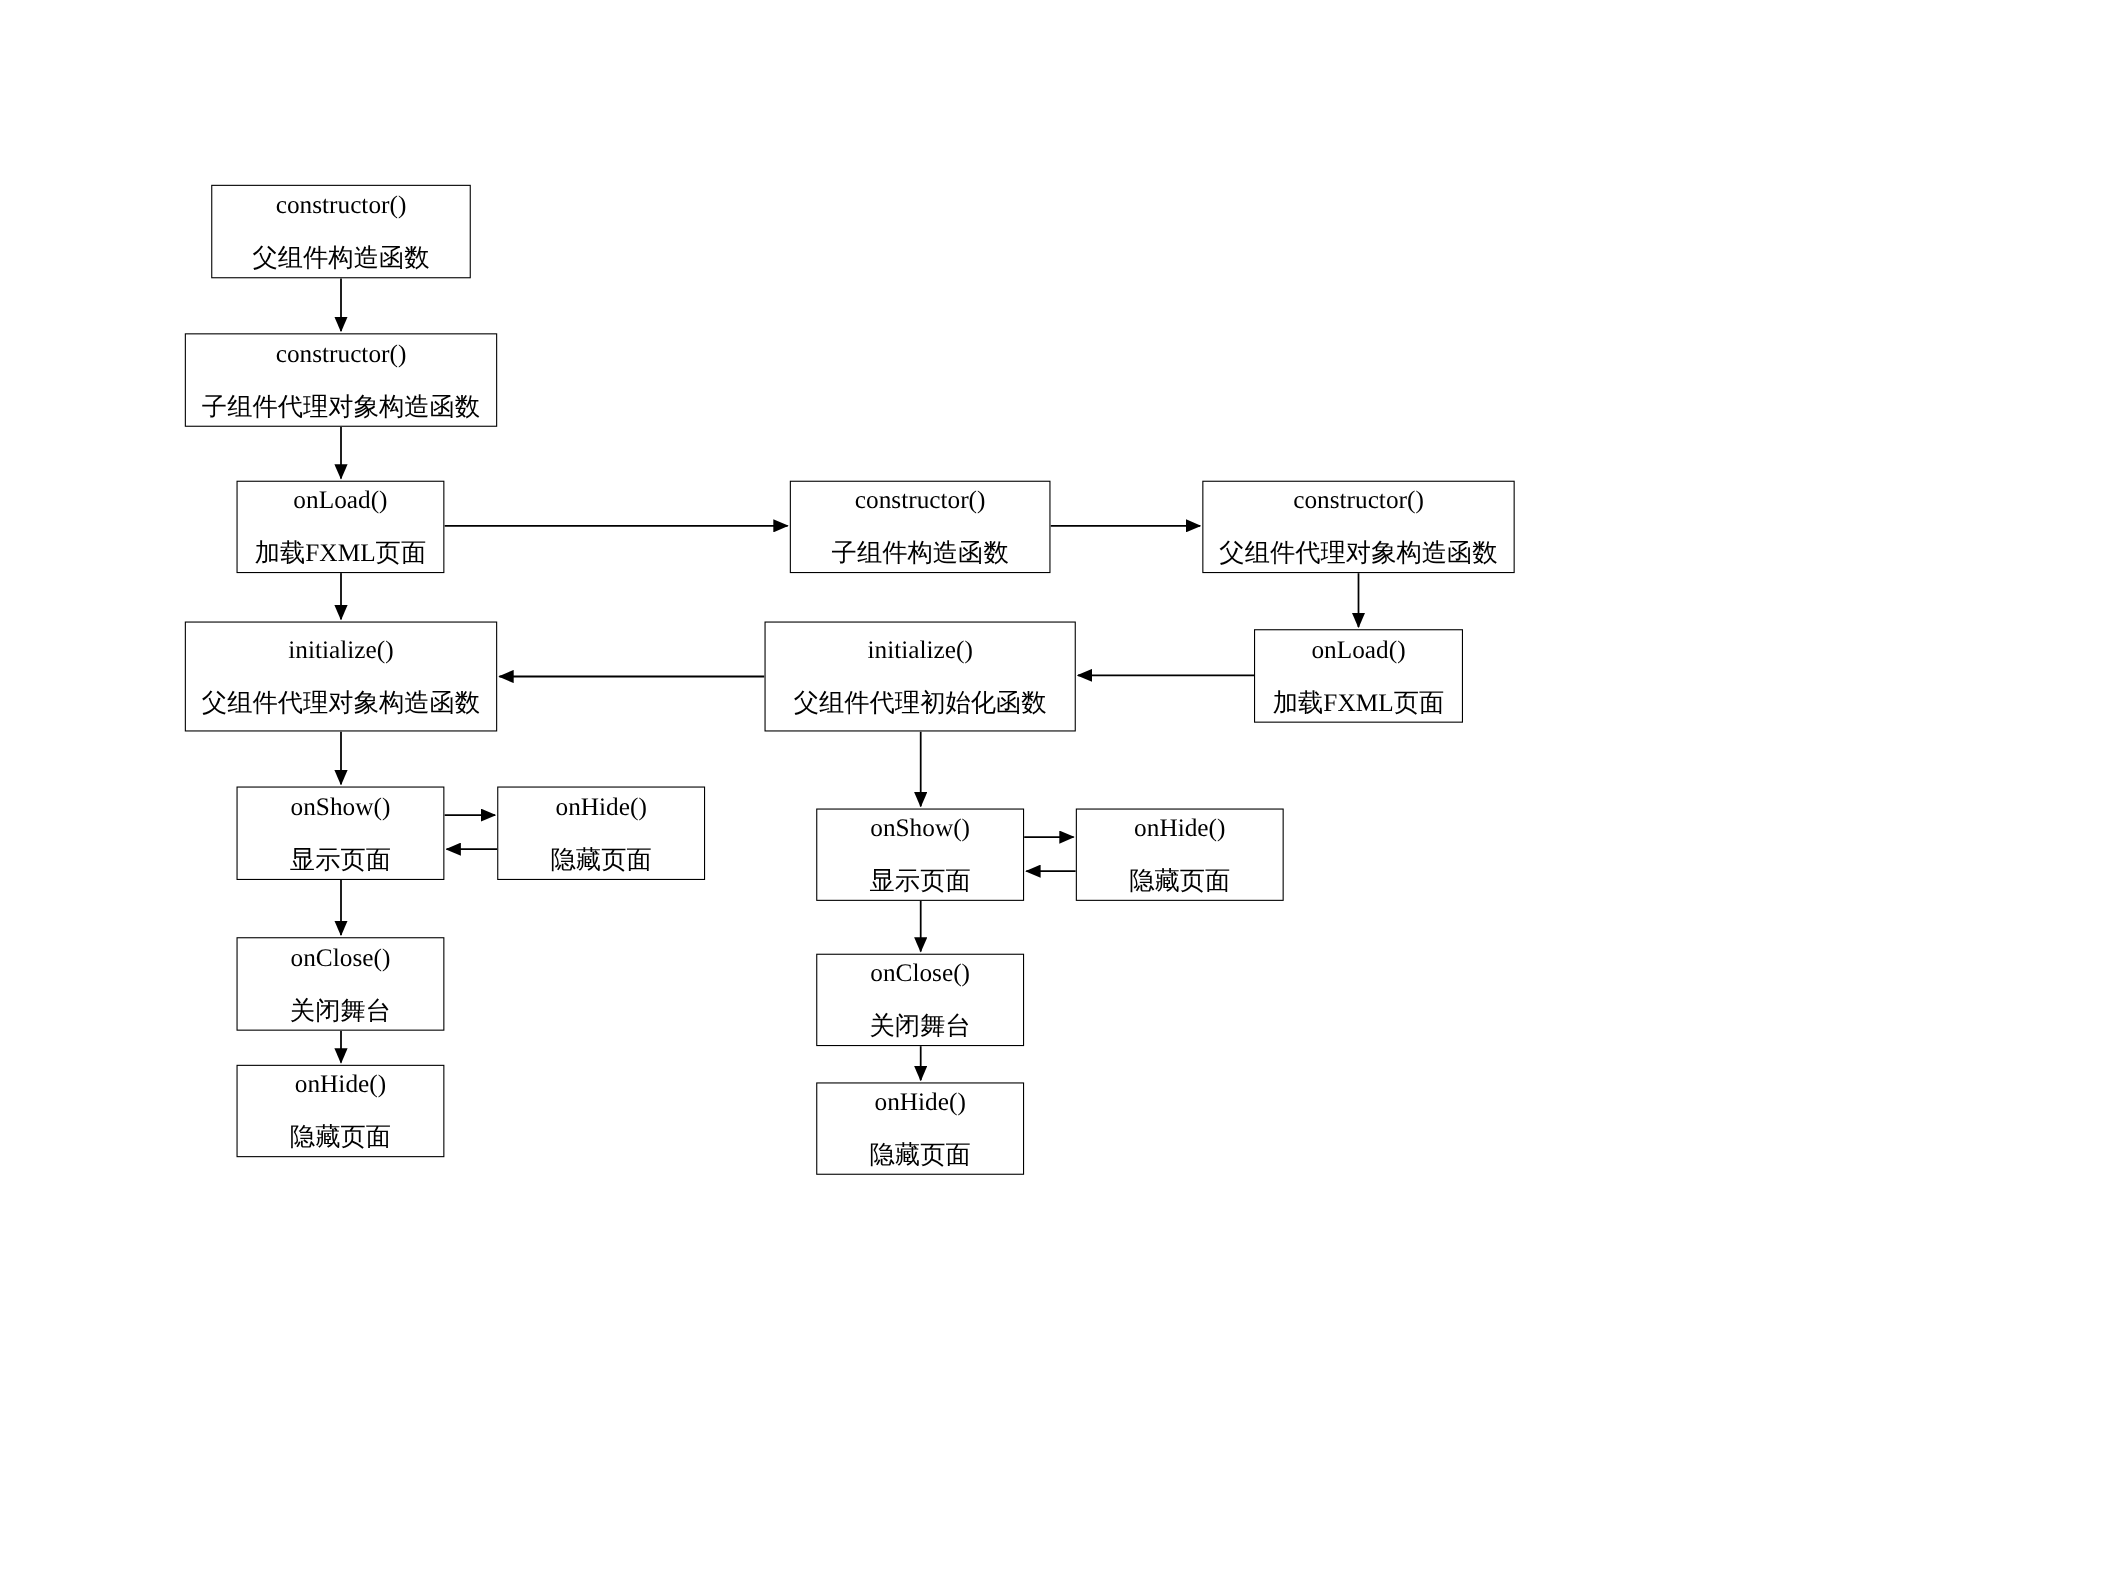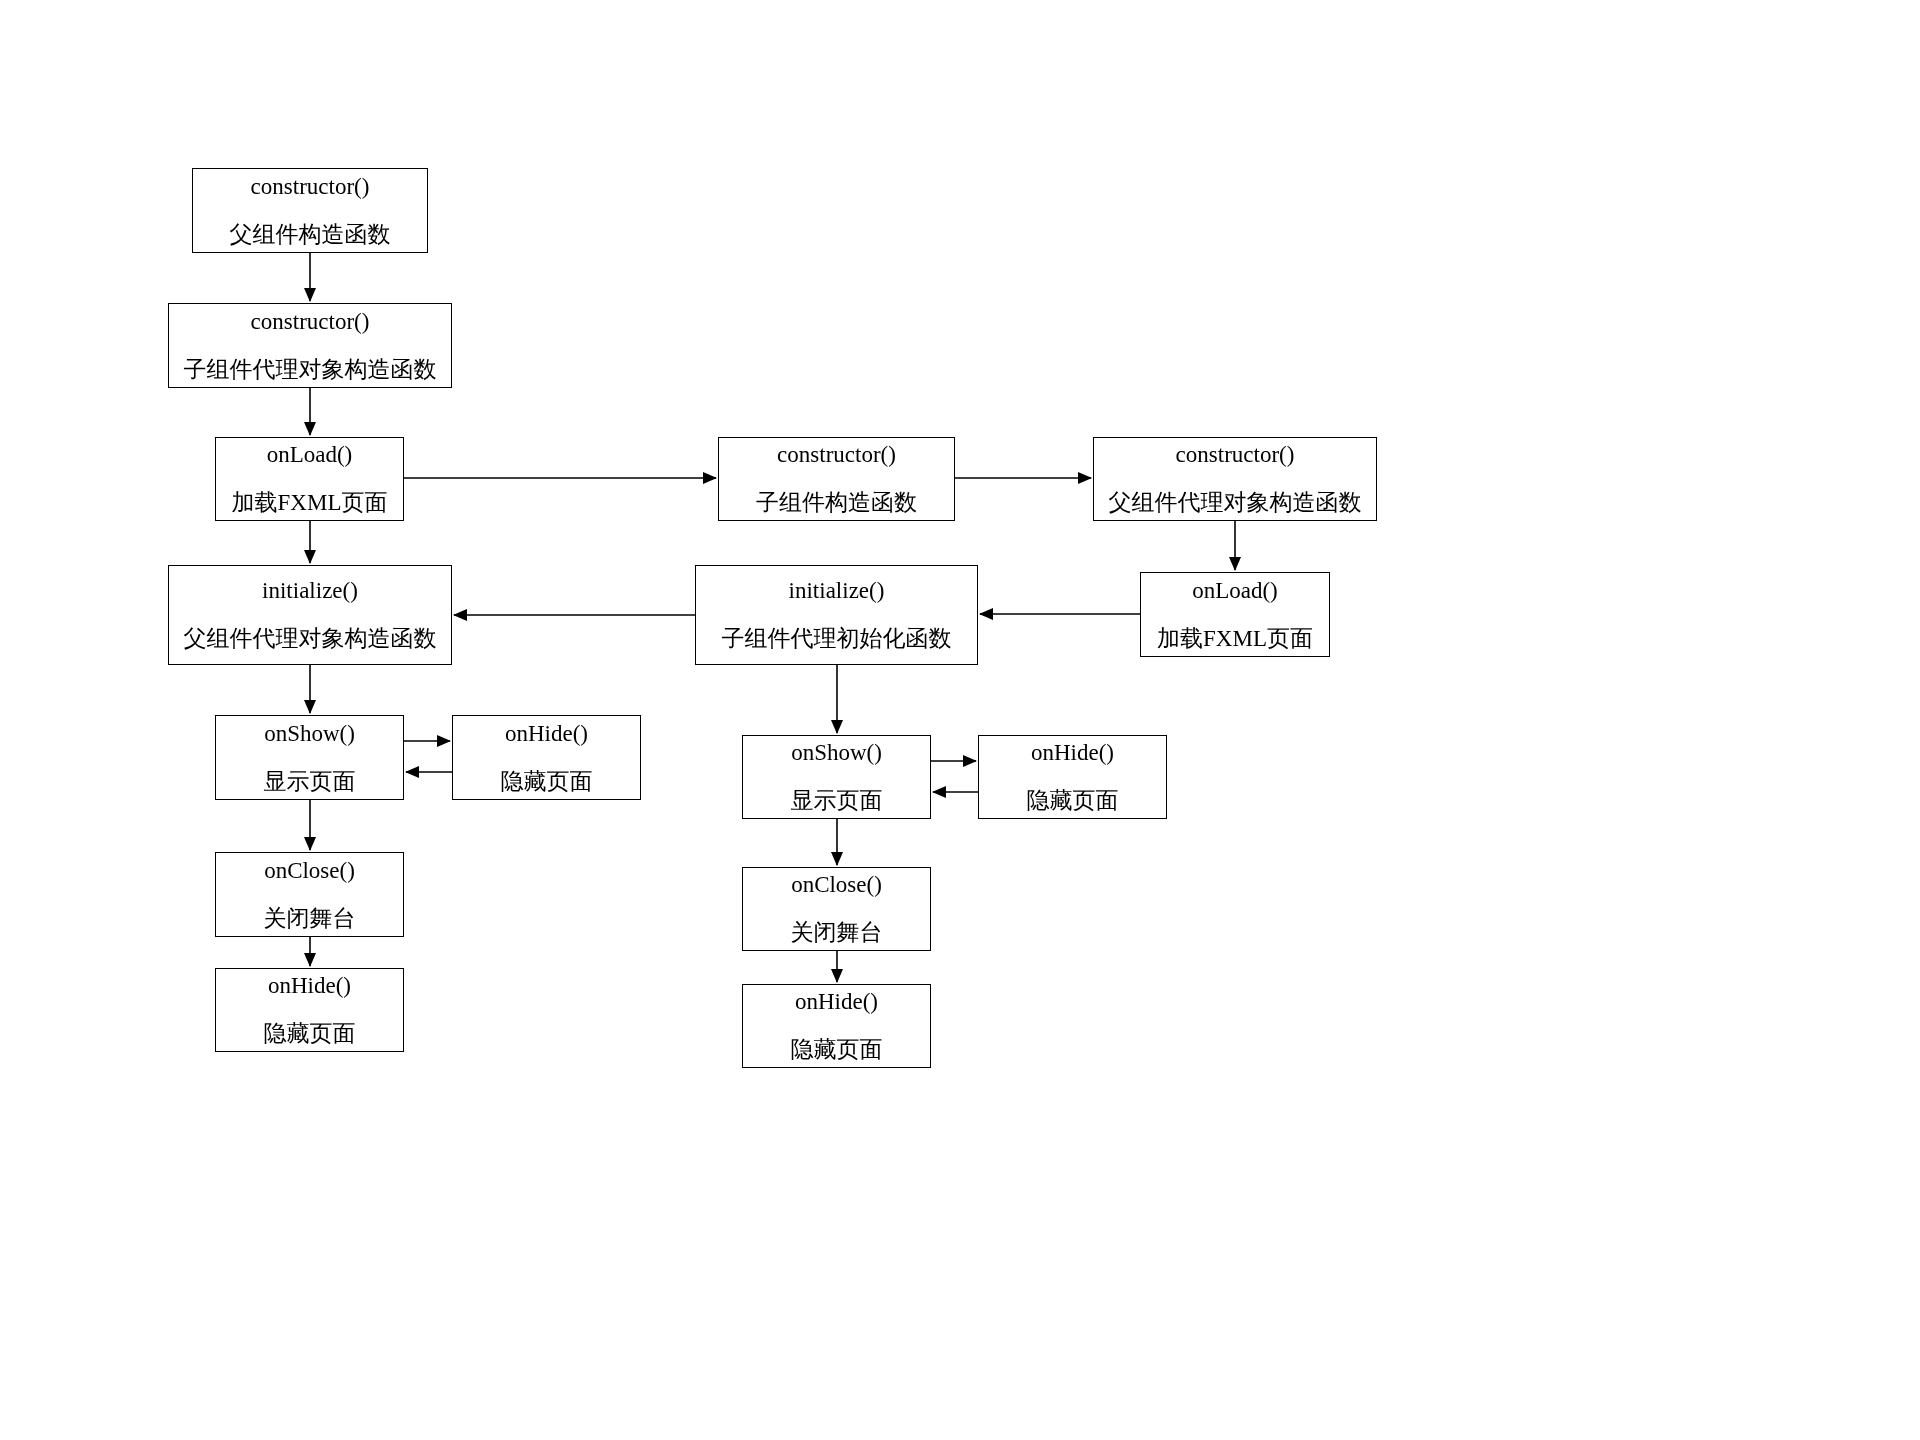--- a/index.html
+++ b/index.html
@@ -109,21 +109,21 @@
     <span>加载FXML页面</span>
   </div>
 
   <div class="node tall" style="left:168px; top:565px; width:284px; height:100px;">
     <span>initialize()</span>
     <span>父组件代理对象构造函数</span>
   </div>
 
   <div class="node tall" style="left:695px; top:565px; width:283px; height:100px;">
     <span>initialize()</span>
-    <span>子组件代理初始化函数</span>
+    <span>父组件代理初始化函数</span>
   </div>
 
   <div class="node" style="left:215px; top:715px; width:189px; height:85px;">
     <span>onShow()</span>
     <span>显示页面</span>
   </div>
 
   <div class="node" style="left:452px; top:715px; width:189px; height:85px;">
     <span>onHide()</span>
     <span>隐藏页面</span>

